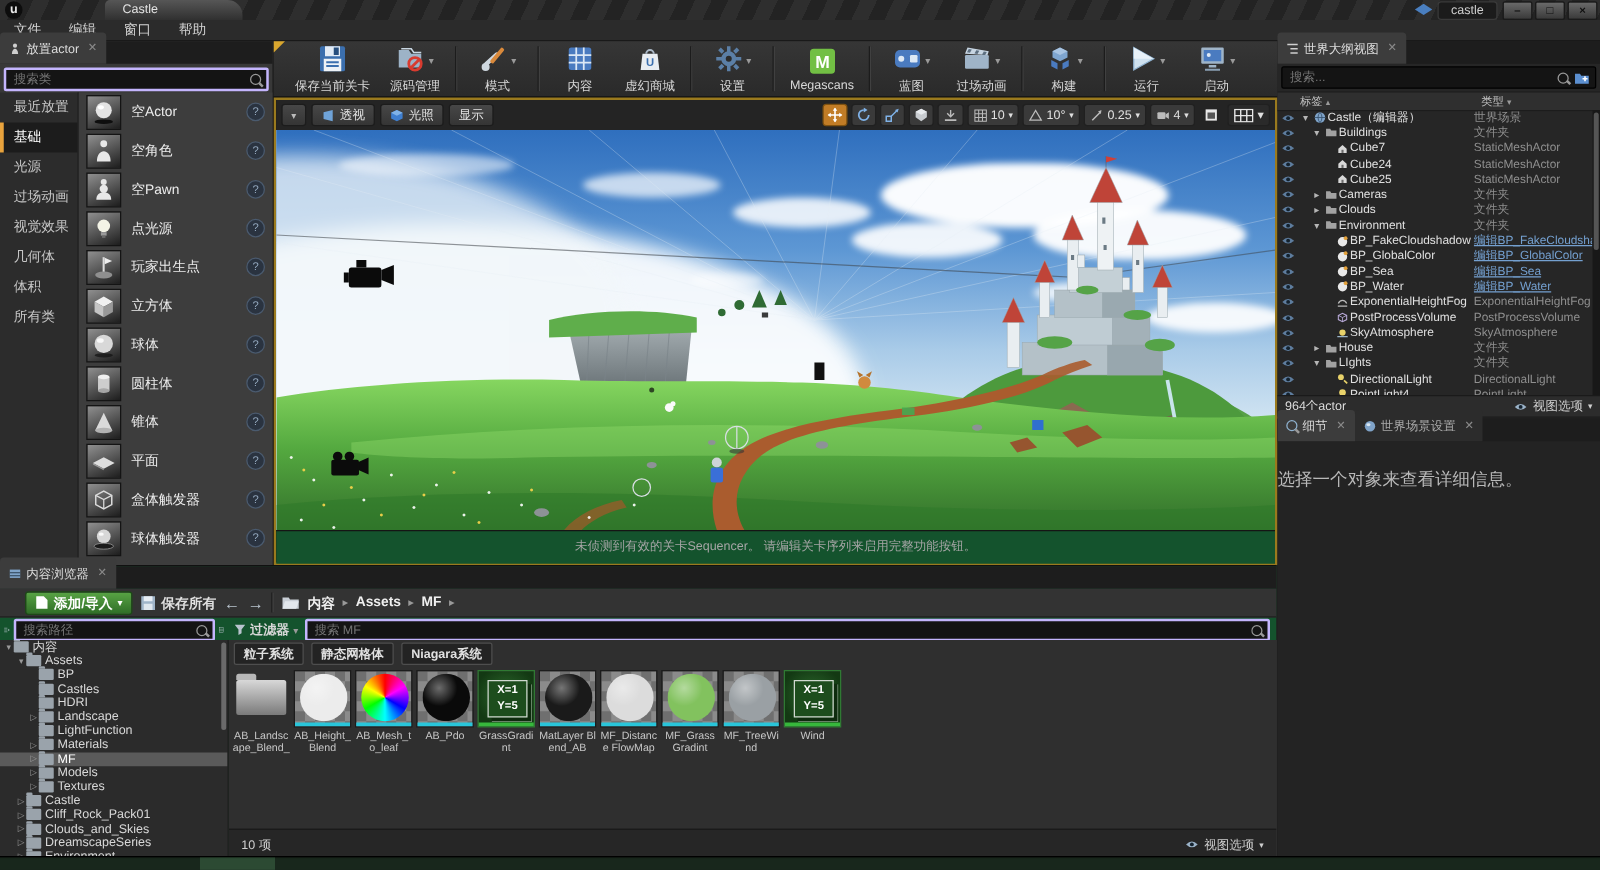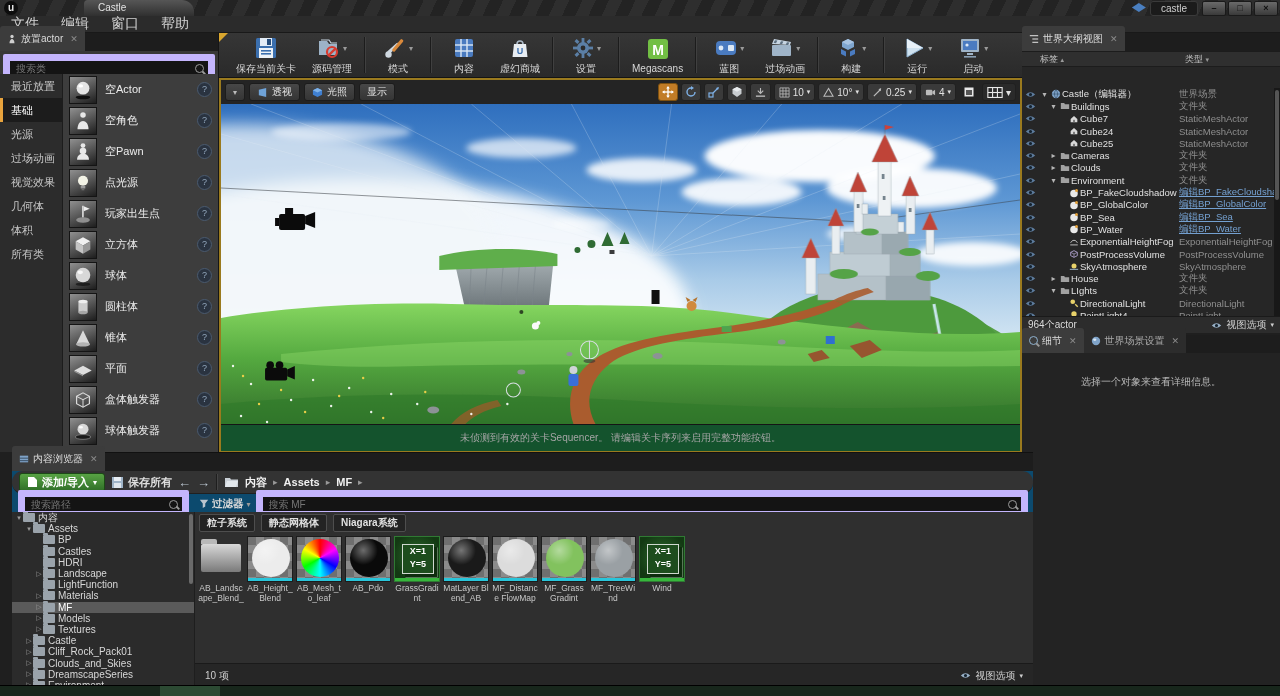--- a/index.html
+++ b/index.html
@@ -16,29 +16,29 @@
     font-size:10px;padding-left:14px;}
   #tb-right{position:absolute;right:2px;top:0;height:16px;display:flex;align-items:center;gap:4px;}
   #cap-icon{width:14px;height:10px;background:#4a7fc0;clip-path:polygon(50% 0,100% 45%,50% 90%,0 45%);}
   #project-chip{background:#1b1b1b;border:1px solid #3a3a3a;border-radius:3px;color:#cfcfcf;
     padding:0 10px;height:13px;line-height:13px;font-size:10px;}
   .win-btn{width:22px;height:13px;background:linear-gradient(#6a6a6a,#3a3a3a);border:1px solid #1a1a1a;
     color:#0e0e0e;font-size:9px;font-weight:bold;text-align:center;line-height:12px;border-radius:2px;}
   
   #menubar{position:absolute;left:0;top:16px;width:1280px;height:16px;background:#2b2b2b;
     border-bottom:1px solid #191919;display:flex;align-items:center;}
-  .menu-item{padding:0 11px;font-size:14px;color:#d2d2d2;line-height:16px;font-family:Liberation Mono, monospace;}
+  .menu-item{padding:0 11px;font-size:11px;color:#d2d2d2;line-height:16px;}
   
   #placepanel{position:absolute;left:0;top:33px;width:218px;height:419px;background:#383838;border-right:1px solid #161616;}
   .tabrow{height:18px;background:#1d1d1d;display:flex;align-items:flex-end;}
   .tab{background:#3c3c3c;height:17px;display:flex;align-items:center;gap:4px;padding:4px 7px;
     border-radius:3px 3px 0 0;color:#dcdcdc;font-size:10px;}
   .tab .x{color:#8a8a8a;font-size:9px;margin-left:3px;}
   .tab.dim{background:#2c2c2c;color:#a8a8a8;}
-  .searchbox{margin:3px;height:15px;background:#141414;border:7px solid #c4b5fd;border-radius:2px;
+  .searchbox{margin:3px;height:15px;background:#141414;border:2px solid #c4b5fd;border-radius:2px;
     display:flex;align-items:center;padding:0 4px;gap:4px;}
   .searchbox input{flex:1;background:transparent;border:0;outline:0;color:#bbb;font-size:10px;
     font-family:inherit;min-width:0;}
   .mag{width:7px;height:7px;border:1.4px solid #9a9a9a;border-radius:50%;position:relative;flex:none;}
   .mag::after{content:'';position:absolute;width:4px;height:1.5px;background:#9a9a9a;
     transform:rotate(45deg);right:-3.4px;bottom:-1px;}
   #place-body{position:absolute;left:0;top:41px;right:0;bottom:0;display:flex;}
   #place-cats{width:62px;background:#2c2c2c;border-right:1px solid #1c1c1c;}
   .pcat{height:24px;line-height:24px;padding-left:8px;color:#c6c6c6;font-size:11px;border-left:3px solid transparent;}
   .pcat.active{background:#1c1c1c;border-left:3px solid #e8a33d;color:#fff;}
@@ -97,26 +97,26 @@
   .ol-icon{width:13px;flex:none;display:flex;justify-content:center;}
   .ol-icon svg{width:10px;height:10px;}
   .ol-label{flex:1;overflow:hidden;color:#e0e0e0;}
   .ol-type{width:95px;flex:none;overflow:hidden;color:#8f8f8f;}
   .ol-type.link{color:#74a0d0;text-decoration:underline;}
   #ol-scroll{position:absolute;right:0;top:55px;width:6px;bottom:16px;background:#181818;}
   #ol-thumb{position:absolute;left:1px;top:2px;width:4px;height:110px;background:#555;border-radius:2px;}
   #ol-footer{position:absolute;left:0;bottom:0;right:0;height:16px;background:#2c2c2c;
     border-top:1px solid #1a1a1a;display:flex;align-items:center;padding:0 6px;font-size:10px;color:#dcdcdc;justify-content:space-between;}
   #details{position:absolute;left:1022px;top:335px;width:258px;height:351px;background:#232323;}
-  #dt-msg{margin-top:22px;text-align:center;color:#b8b8b8;font-size:10px;}
+  #dt-msg{margin-top:22px;color:#b8b8b8;font-size:14px;}
   .minisvg{width:10px;height:10px;}
   
-  #contentbrowser{position:absolute;left:12px;top:452px;width:1021px;height:234px;background:#0c4a6e;border-top:1px solid #111;}
-  #cb-toolbar{height:22px;background:#333;display:flex;align-items:center;gap:6px;padding:0 7px;
-    border-bottom:1px solid #202020;border-radius:11px;}
+  #contentbrowser{position:absolute;left:0;top:452px;width:1021px;height:234px;background:#14532d;border-top:1px solid #111;}
+  #cb-toolbar{height:22px;background:#333;display:flex;align-items:center;gap:6px;padding:0 20px;
+    border-bottom:1px solid #202020;}
   #cb-add{background:linear-gradient(#58a344,#2f6e27);border:1px solid #1c4a16;border-radius:3px;
     color:#fff;font-weight:bold;font-size:11px;height:17px;display:flex;align-items:center;gap:4px;padding:0 7px;}
   #cb-add svg{width:11px;height:12px;}
   #cb-save{display:flex;align-items:center;gap:4px;color:#e0e0e0;font-size:11px;font-weight:bold;}
   #cb-save svg{width:13px;height:13px;}
   .nav-arrow{color:#b9c4ce;font-size:13px;font-weight:bold;}
   .cb-vsep{width:1px;height:16px;background:#1e1e1e;border-right:1px solid #454545;}
   #cb-crumbs{display:flex;align-items:center;gap:6px;font-weight:bold;color:#f0f0f0;font-size:11px;}
   .crumb-sep{color:#999;font-size:9px;font-weight:normal;}
   #cb-row2{height:20px;display:flex;align-items:center;border-bottom:1px solid #222;}
@@ -844,20 +844,28 @@
             <g stroke="#cfcfcf" stroke-width="1.4">
               <line x1="1" y1="2" x2="11" y2="2"></line>
               <line x1="4" y1="6" x2="11" y2="6"></line>
               <line x1="4" y1="10" x2="11" y2="10"></line>
             </g>
           </svg>
         <span>世界大纲视图</span>
         <span class="x">✕</span>
       </div>
     </div>
+    <div id="ol-search">
+      <input placeholder="搜索..." style="">
+      <span class="mag"></span>
+      <svg width="13" height="11" viewBox="0 0 13 11">
+          <path d="M1 2h4l1 1.5h6V10H1z" fill="#5b8fd0"></path>
+          <path d="M9 4v4M7 6h4" stroke="#fff" stroke-width="1.3"></path>
+        </svg>
+    </div>
     <div id="ol-header">
       <span style="flex:1;padding-left:18px;"><span>标签</span> <span style="font-size:7px;color:#9a9a9a;">▴</span></span>
       <span style="width:95px;"><span>类型</span> <span style="font-size:7px;color:#9a9a9a;">▾</span></span>
     </div>
     <div id="ol-rows">
         <div class="ol-row">
           <span class="ol-eye">
             <svg viewBox="0 0 14 9">
               <path d="M1 4.5Q7 -1.5 13 4.5Q7 10.5 1 4.5Z" fill="#5e7d9e"></path>
               <circle cx="7" cy="4.5" r="2" fill="#14222e"></circle>

